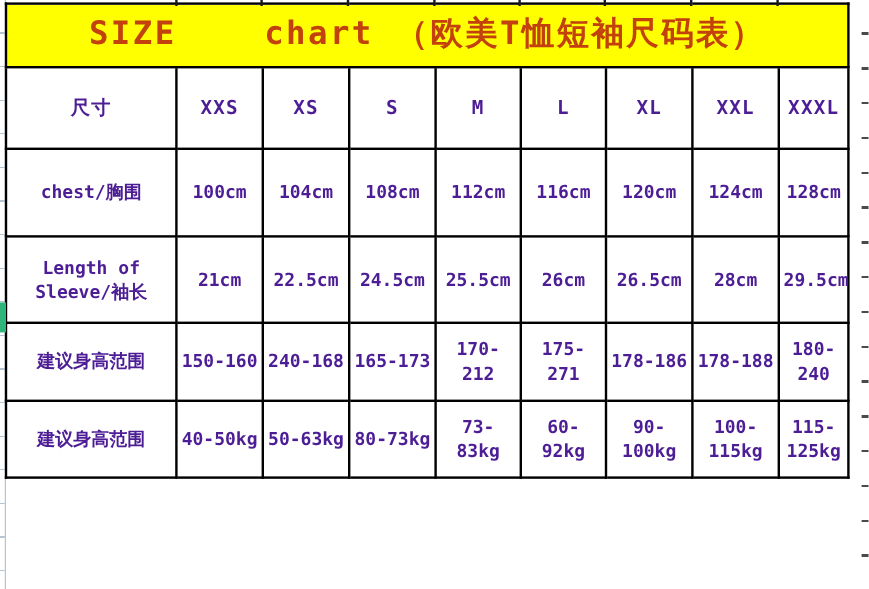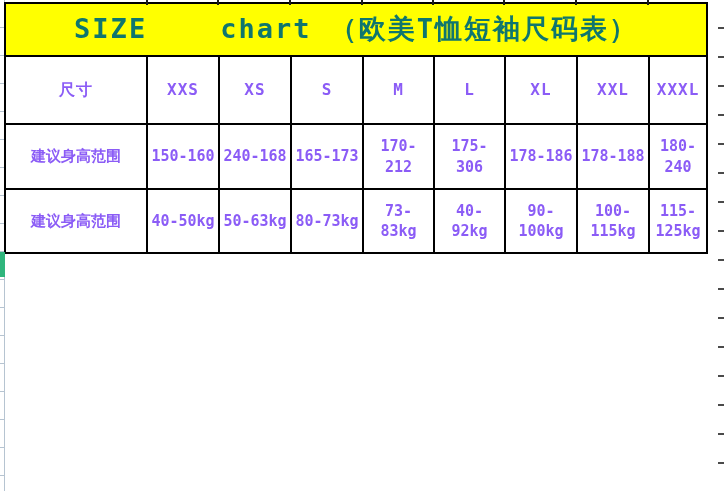--- a/index.html
+++ b/index.html
@@ -24,21 +24,21 @@
   #selection-marker{
     position:absolute;left:0;top:252px;width:5px;height:25px;z-index:6;
   }
   
   #size-table{
     position:absolute;left:4px;top:2px;width:704px;
     border-collapse:collapse;table-layout:fixed;z-index:4;background:#ffffff;
   }
   #size-table td,#size-table th{
     border:2px solid #000000;text-align:center;vertical-align:middle;
-    font-weight:bold;color:#8b5cf6;padding:0 3px;line-height:1.35;
+    font-weight:bold;color:#4c1d95;padding:0 3px;line-height:1.35;
     overflow:hidden;
   }
   #title-cell{
     height:51px;font-size:27px;letter-spacing:2px;white-space:pre;
   }
   tr.r-sizes td{height:66px;font-size:16px;letter-spacing:1px;}
   tr.r-data td{font-size:15px;letter-spacing:0px;}
   tr.r-chest  td{height:71px;}
   tr.r-length td{height:71px;}
   tr.r-sleeve td{height:70px;}
@@ -72,50 +72,72 @@
         <col style="width:72px">
       <col style="width:72px">
         <col style="width:71px">
         <col style="width:71px">
       <col style="width:72px">
         <col style="width:72px">
         <col style="width:58px">
     </colgroup>
     <tbody>
       <tr>
-        <td id="title-cell" colspan="9" style="background: rgb(255, 255, 0); color: #0f766e;">SIZE    chart （欧美T恤短袖尺码表）</td>
+        <td id="title-cell" colspan="9" style="background: rgb(255, 255, 0); color: #c2410c;">SIZE    chart （欧美T恤短袖尺码表）</td>
       </tr>
       <tr class="r-sizes">
         <td class="rowlabel">尺寸</td>
         <td>XXS</td>
         <td>XS</td>
         <td>S</td>
         <td>M</td>
         <td>L</td>
         <td>XL</td>
         <td>XXL</td>
         <td>XXXL</td>
       </tr>
+      <tr class="r-data r-chest">
+        <td class="rowlabel">chest/胸围</td>
+        <td>100cm</td>
+        <td>104cm</td>
+        <td>108cm</td>
+        <td>112cm</td>
+        <td>116cm</td>
+        <td>120cm</td>
+        <td>124cm</td>
+        <td>128cm</td>
+      </tr>
+      <tr class="r-data r-sleeve">
+        <td class="rowlabel">Length of Sleeve/袖长</td>
+        <td>21cm</td>
+        <td>22.5cm</td>
+        <td>24.5cm</td>
+        <td>25.5cm</td>
+        <td>26cm</td>
+        <td>26.5cm</td>
+        <td>28cm</td>
+        <td>29.5cm</td>
+      </tr>
       <tr class="r-data r-height">
         <td class="rowlabel">建议身高范围</td>
         <td>150-160</td>
         <td>240-168</td>
         <td>165-173</td>
         <td>170-212</td>
-        <td>175-306</td>
+        <td>175-271</td>
         <td>178-186</td>
         <td>178-188</td>
         <td>180-240</td>
       </tr>
       <tr class="r-data r-weight">
         <td class="rowlabel">建议身高范围</td>
         <td>40-50kg</td>
         <td>50-63kg</td>
         <td>80-73kg</td>
         <td>73-83kg</td>
-        <td>40-92kg</td>
+        <td>60-92kg</td>
         <td>90-100kg</td>
         <td>100-115kg</td>
         <td>115-125kg</td>
       </tr>
     </tbody>
   </table>
 </div>
 
 </body></html>

